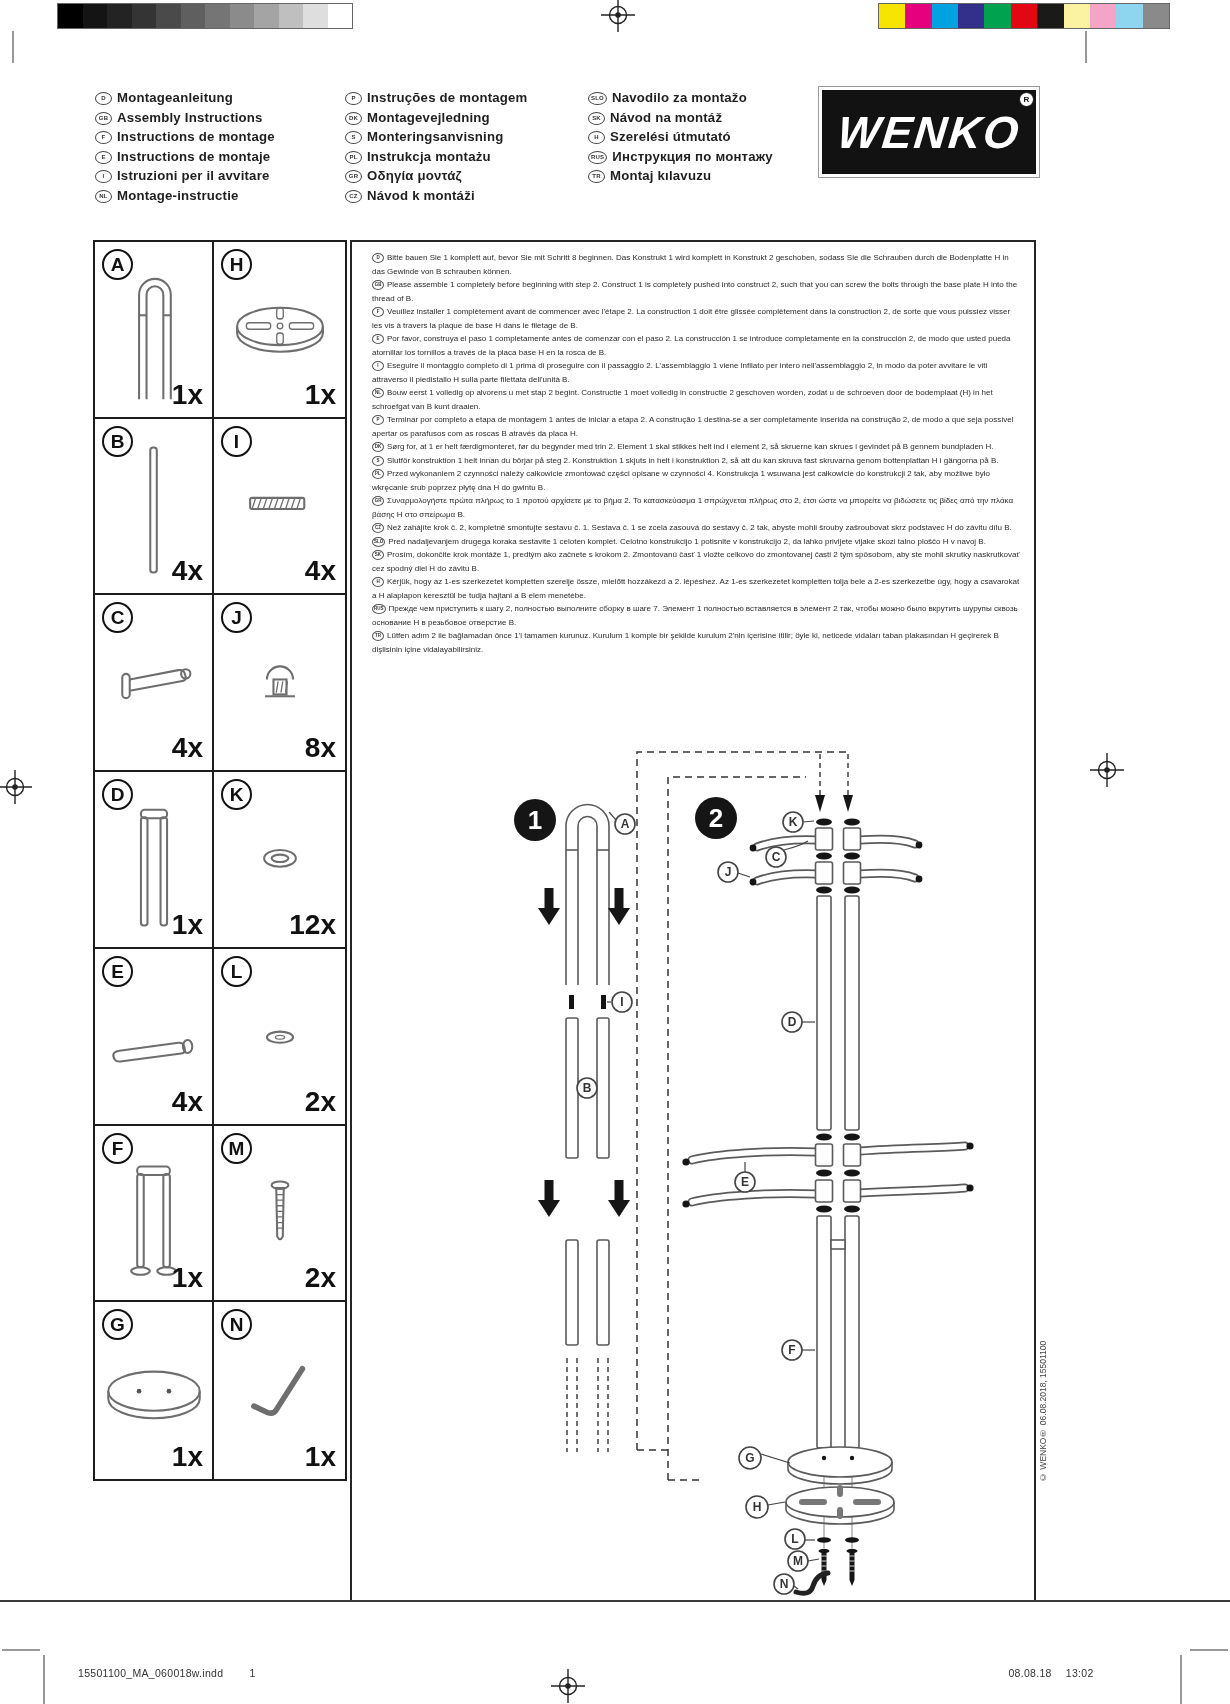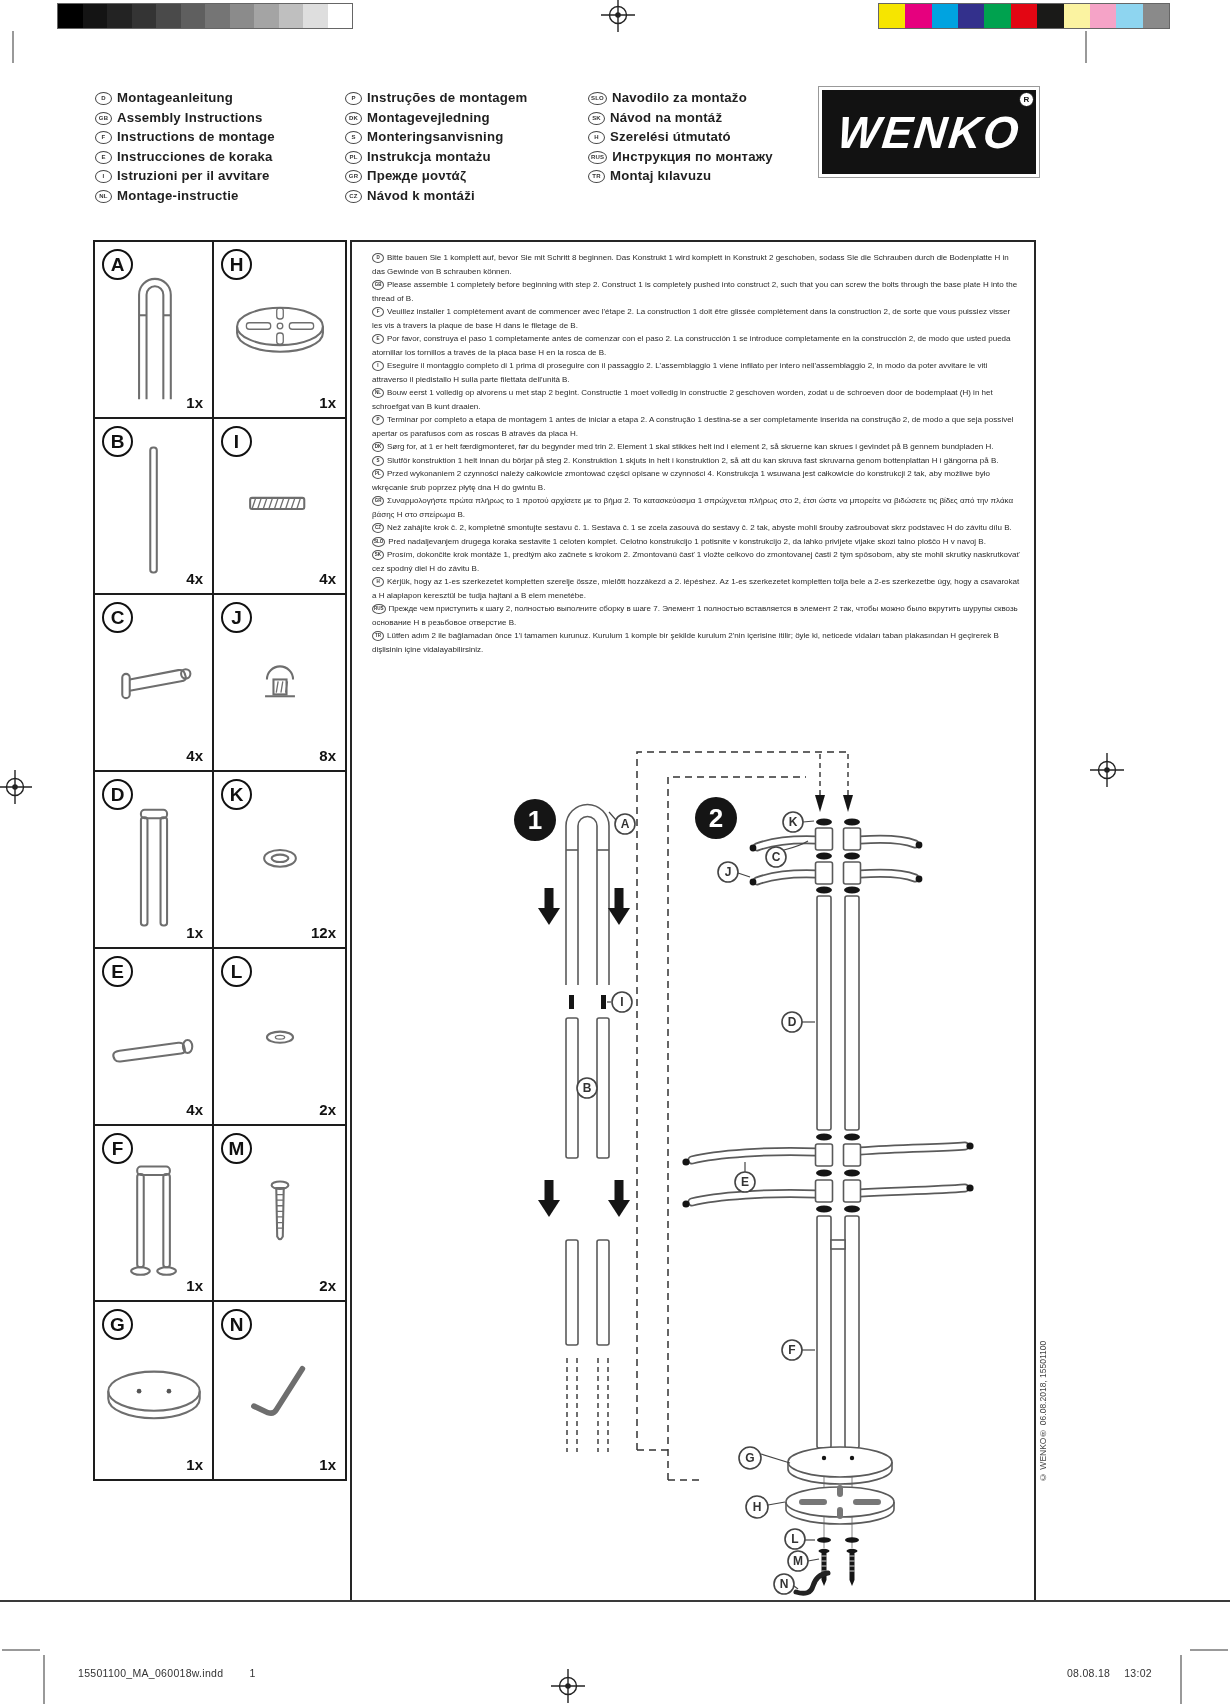--- a/index.html
+++ b/index.html
@@ -37,21 +37,21 @@
 
   
   .parts-grid{position:absolute;left:93px;top:240px;width:254px;height:1241px;
               border:2.5px solid #1d1d1d;box-sizing:border-box;display:grid;
               grid-template-columns:119px 1fr;grid-template-rows:repeat(7,1fr);background:#fff;}
   .pcell{position:relative;border-right:2px solid #1d1d1d;border-bottom:2px solid #1d1d1d;}
   .pcell.no-r{border-right:none;} .pcell.no-b{border-bottom:none;}
   .pbadge{position:absolute;top:7px;left:7px;width:31px;height:31px;border:2.5px solid #111;
           border-radius:50%;font-size:19px;font-weight:700;line-height:27px;text-align:center;
           color:#111;box-sizing:border-box;background:#fff;z-index:2;}
-  .pqty{position:absolute;bottom:6px;right:9px;font-size:15px;font-weight:700;color:#111;z-index:2;}
+  .pqty{position:absolute;bottom:6px;right:9px;font-size:28px;font-weight:700;color:#111;z-index:2;}
   .part-art{position:absolute;left:50%;top:52%;transform:translate(-50%,-50%);}
   .part-art *{stroke:#6e6e6e;stroke-width:2.2;fill:none;}
   .part-art .thin{stroke-width:1.4;}
   .part-art .fillsoft{fill:#555;stroke:none;}
 
   
   .main-box{position:absolute;left:350px;top:240px;width:686px;height:1362px;
             border:2px solid #262626;box-sizing:border-box;background:#fff;}
   .instructions{position:absolute;left:372px;top:251px;width:650px;font-size:8px;
                 line-height:13.5px;color:#2b2b2b;}
@@ -74,21 +74,21 @@
   .diagram .stept{font-family:"Liberation Sans",sans-serif;font-size:26px;font-weight:700;
                   fill:#fff;text-anchor:middle;}
   .diagram .armg{stroke:#5a5a5a;stroke-width:9;fill:none;stroke-linecap:round;}
   .diagram .armw{stroke:#fff;stroke-width:5.5;fill:none;stroke-linecap:round;}
   .diagram .conn{stroke:#999;stroke-width:1.2;fill:none;}
 
   
   .trimline{position:absolute;left:0;top:1600px;width:1230px;height:2px;background:#3a3a3a;}
   .footer-left{position:absolute;left:78px;top:1667px;font-size:10.5px;letter-spacing:.3px;color:#333;text-align:right;}
   .footer-left .pg{margin-left:26px;}
-  .footer-right{position:absolute;left:950px;top:1667px;width:202px;text-align:right;
+  .footer-right{position:absolute;left:950px;top:1667px;width:202px;text-align:center;
                 font-size:10.5px;letter-spacing:.3px;color:#333;}
   .footer-right .tm{margin-left:14px;}
   .copyright-v{position:absolute;left:1038px;top:1282px;height:200px;writing-mode:vertical-rl;
                transform:rotate(180deg);font-size:8.5px;color:#444;white-space:nowrap;}
 </style>
 </head>
 <body>
 
 <div class="page">
 
@@ -157,30 +157,30 @@
   <div class="cropmark" style="left:1085px;top:31px;width:2px;height:32px"></div>
   <div class="cropmark" style="left:2px;top:1649px;width:38px;height:2px"></div>
   <div class="cropmark" style="left:43px;top:1655px;width:2px;height:49px"></div>
   <div class="cropmark" style="left:1180px;top:1655px;width:2px;height:49px"></div>
   <div class="cropmark" style="left:1190px;top:1649px;width:38px;height:2px"></div>
 
   <div class="lang-col lang-col-1">
     <div><span class="hbadge">D</span><span>Montageanleitung</span></div>
     <div><span class="hbadge">GB</span><span>Assembly Instructions</span></div>
     <div><span class="hbadge">F</span><span>Instructions de montage</span></div>
-    <div><span class="hbadge">E</span><span>Instrucciones de koraka</span></div>
+    <div><span class="hbadge">E</span><span>Instructions de montaje</span></div>
     <div><span class="hbadge">I</span><span>Istruzioni per il avvitare</span></div>
     <div><span class="hbadge">NL</span><span>Montage-instructie</span></div>
   </div>
   <div class="lang-col lang-col-2">
     <div><span class="hbadge">P</span><span>Instruções de montagem</span></div>
     <div><span class="hbadge">DK</span><span>Montagevejledning</span></div>
     <div><span class="hbadge">S</span><span>Monteringsanvisning</span></div>
     <div><span class="hbadge">PL</span><span>Instrukcja montażu</span></div>
-    <div><span class="hbadge">GR</span><span>Прежде μοντάζ</span></div>
+    <div><span class="hbadge">GR</span><span>Οδηγία μοντάζ</span></div>
     <div><span class="hbadge">CZ</span><span>Návod k montáži</span></div>
   </div>
   <div class="lang-col lang-col-3">
     <div><span class="hbadge">SLO</span><span>Navodilo za montažo</span></div>
     <div><span class="hbadge">SK</span><span>Návod na montáž</span></div>
     <div><span class="hbadge">H</span><span>Szerelési útmutató</span></div>
     <div><span class="hbadge">RUS</span><span>Инструкция по монтажу</span></div>
     <div><span class="hbadge">TR</span><span>Montaj kılavuzu</span></div>
   </div>
 

